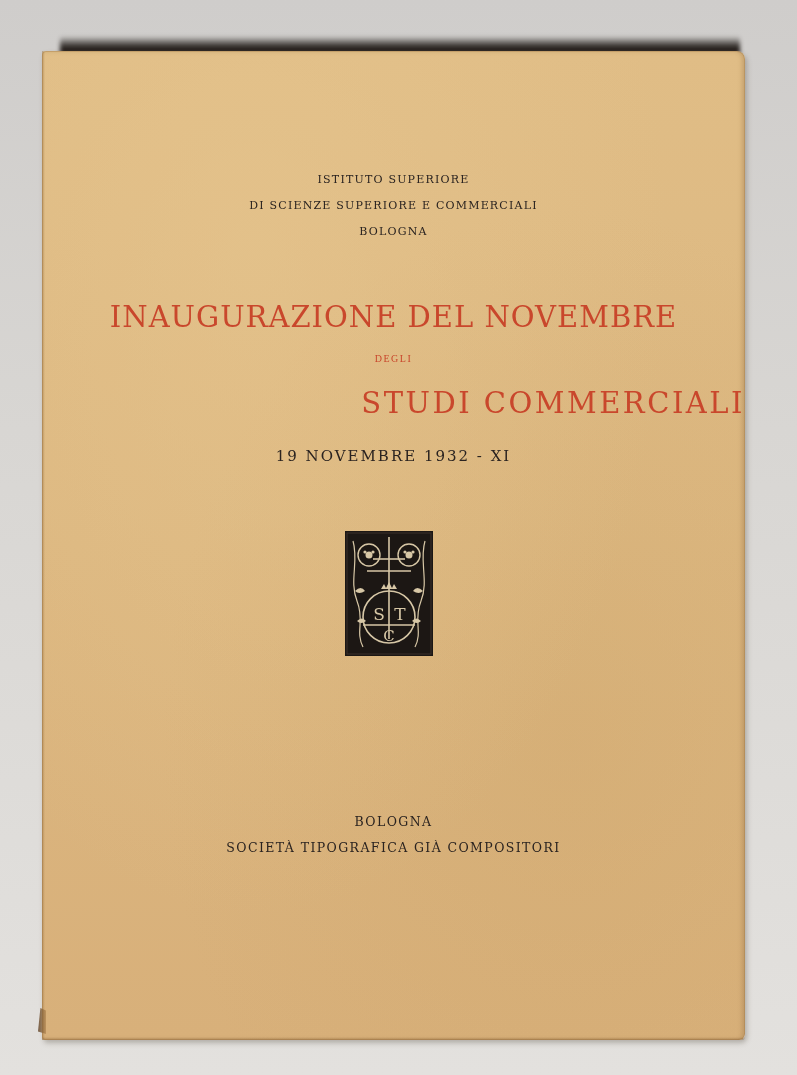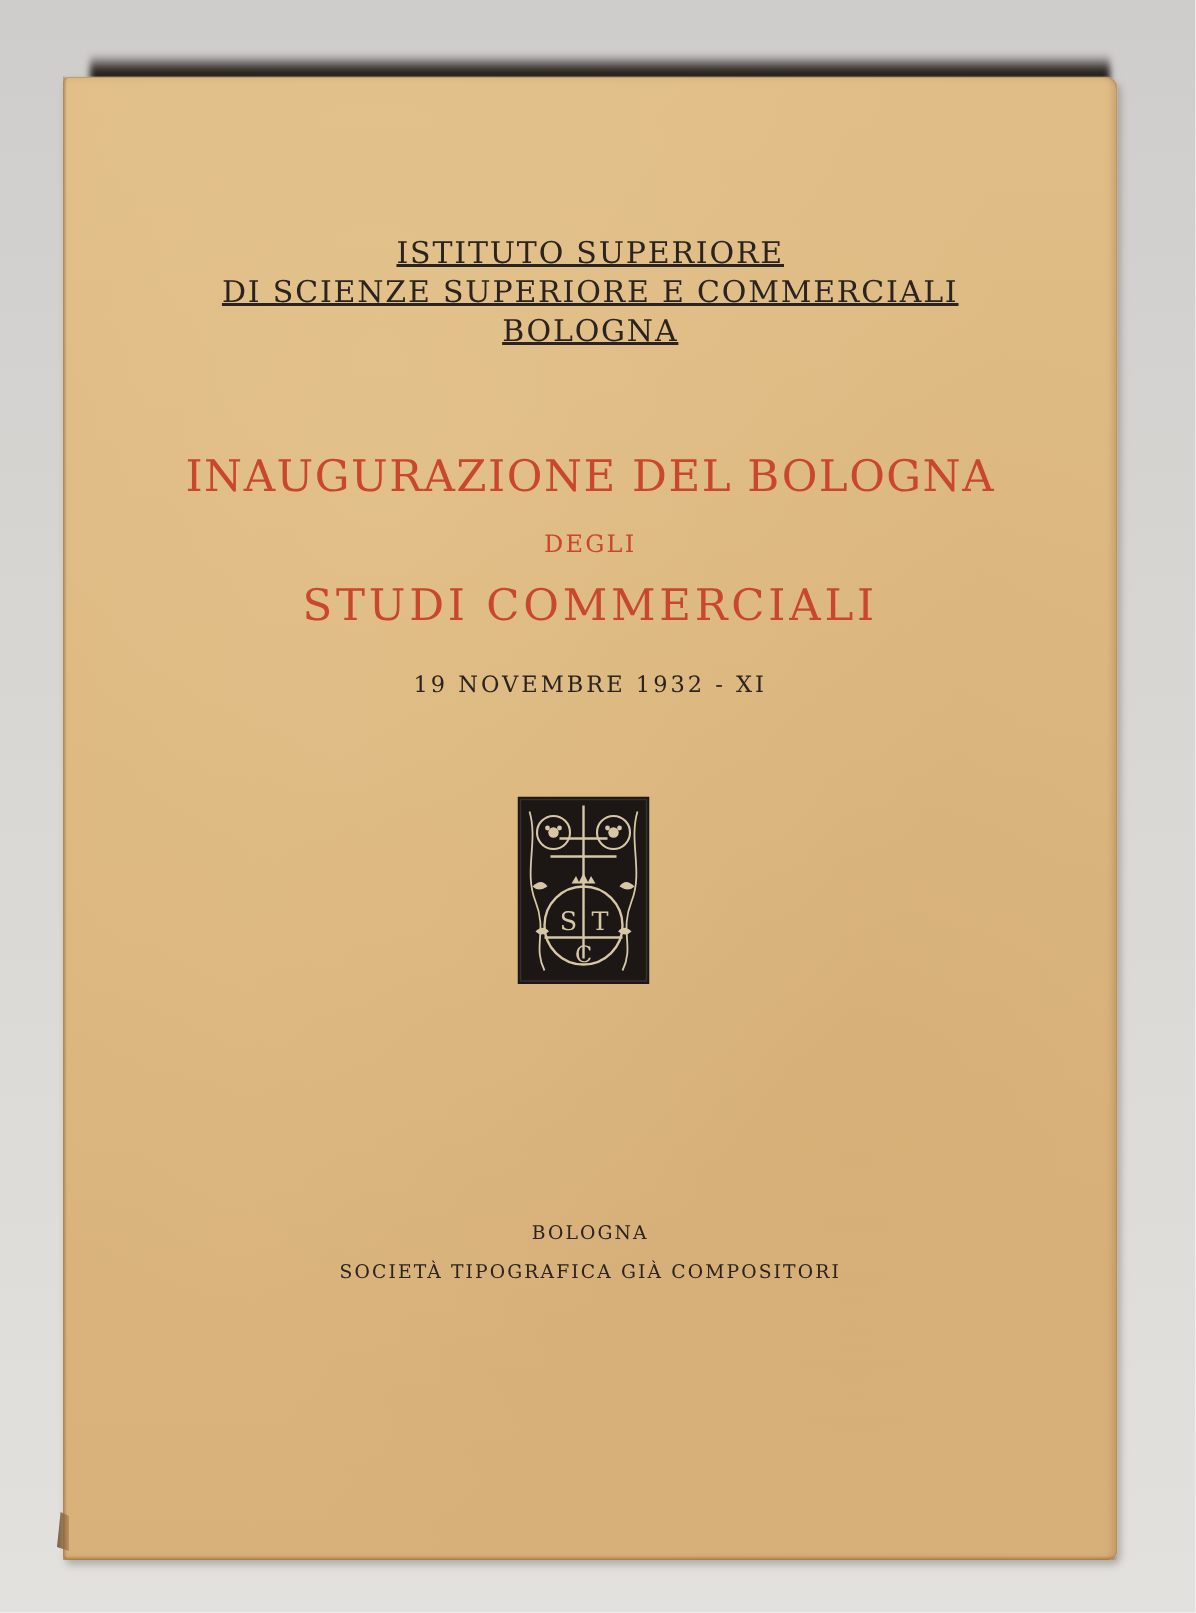--- a/index.html
+++ b/index.html
@@ -68,48 +68,49 @@
       opacity: 0.8;
     }
     .text-block {
       position: absolute;
       left: 0;
       width: 100%;
       text-align: center;
       color: #2a2320;
     }
     .institute {
-      top: 104px;
-      font-size: 20px;
+      top: 116px;
+      font-size: 11px;
       letter-spacing: 1.2px;
       line-height: 26px;
-      text-decoration: underline;
     }
     .institute .line {
       display: block;
     }
     .title-main {
       top: 248px;
       font-size: 29px;
       color: #c9472c;
       letter-spacing: 1px;
       line-height: 36px;
     }
     .title-degli {
       top: 302px;
-      font-size: 16px;
+      font-size: 10px;
       color: #c9472c;
       letter-spacing: 1.5px;
+      font-family: Liberation Serif, serif;
     }
     .title-studi {
       top: 334px;
       font-size: 29px;
       color: #c9472c;
       letter-spacing: 2.5px;
       line-height: 36px;
+      text-align: right;
     }
     .date {
       top: 396px;
       font-size: 15px;
       letter-spacing: 2px;
     }
     .emblem {
       position: absolute;
       left: 303px;
       top: 480px;
@@ -133,21 +134,21 @@
   <div class="spine-edge"></div>
   <div class="bottom-edge"></div>
   <div class="corner-tear"></div>
 
   <div class="text-block institute">
     <span class="line">ISTITUTO SUPERIORE</span>
     <span class="line">DI SCIENZE SUPERIORE E COMMERCIALI</span>
     <span class="line">BOLOGNA</span>
   </div>
 
-  <div class="text-block title-main">INAUGURAZIONE DEL BOLOGNA</div>
+  <div class="text-block title-main">INAUGURAZIONE DEL NOVEMBRE</div>
   <div class="text-block title-degli">DEGLI</div>
   <div class="text-block title-studi">STUDI COMMERCIALI</div>
 
   <div class="text-block date">19 NOVEMBRE 1932 - XI</div>
 
   <div class="emblem">
     <svg width="88" height="125" viewBox="0 0 88 125" xmlns="http://www.w3.org/2000/svg">
       <rect x="0" y="0" width="88" height="125" fill="#1c1714"></rect>
       <rect x="2" y="2" width="84" height="121" fill="none" stroke="#3a302a" stroke-width="1"></rect>
 

